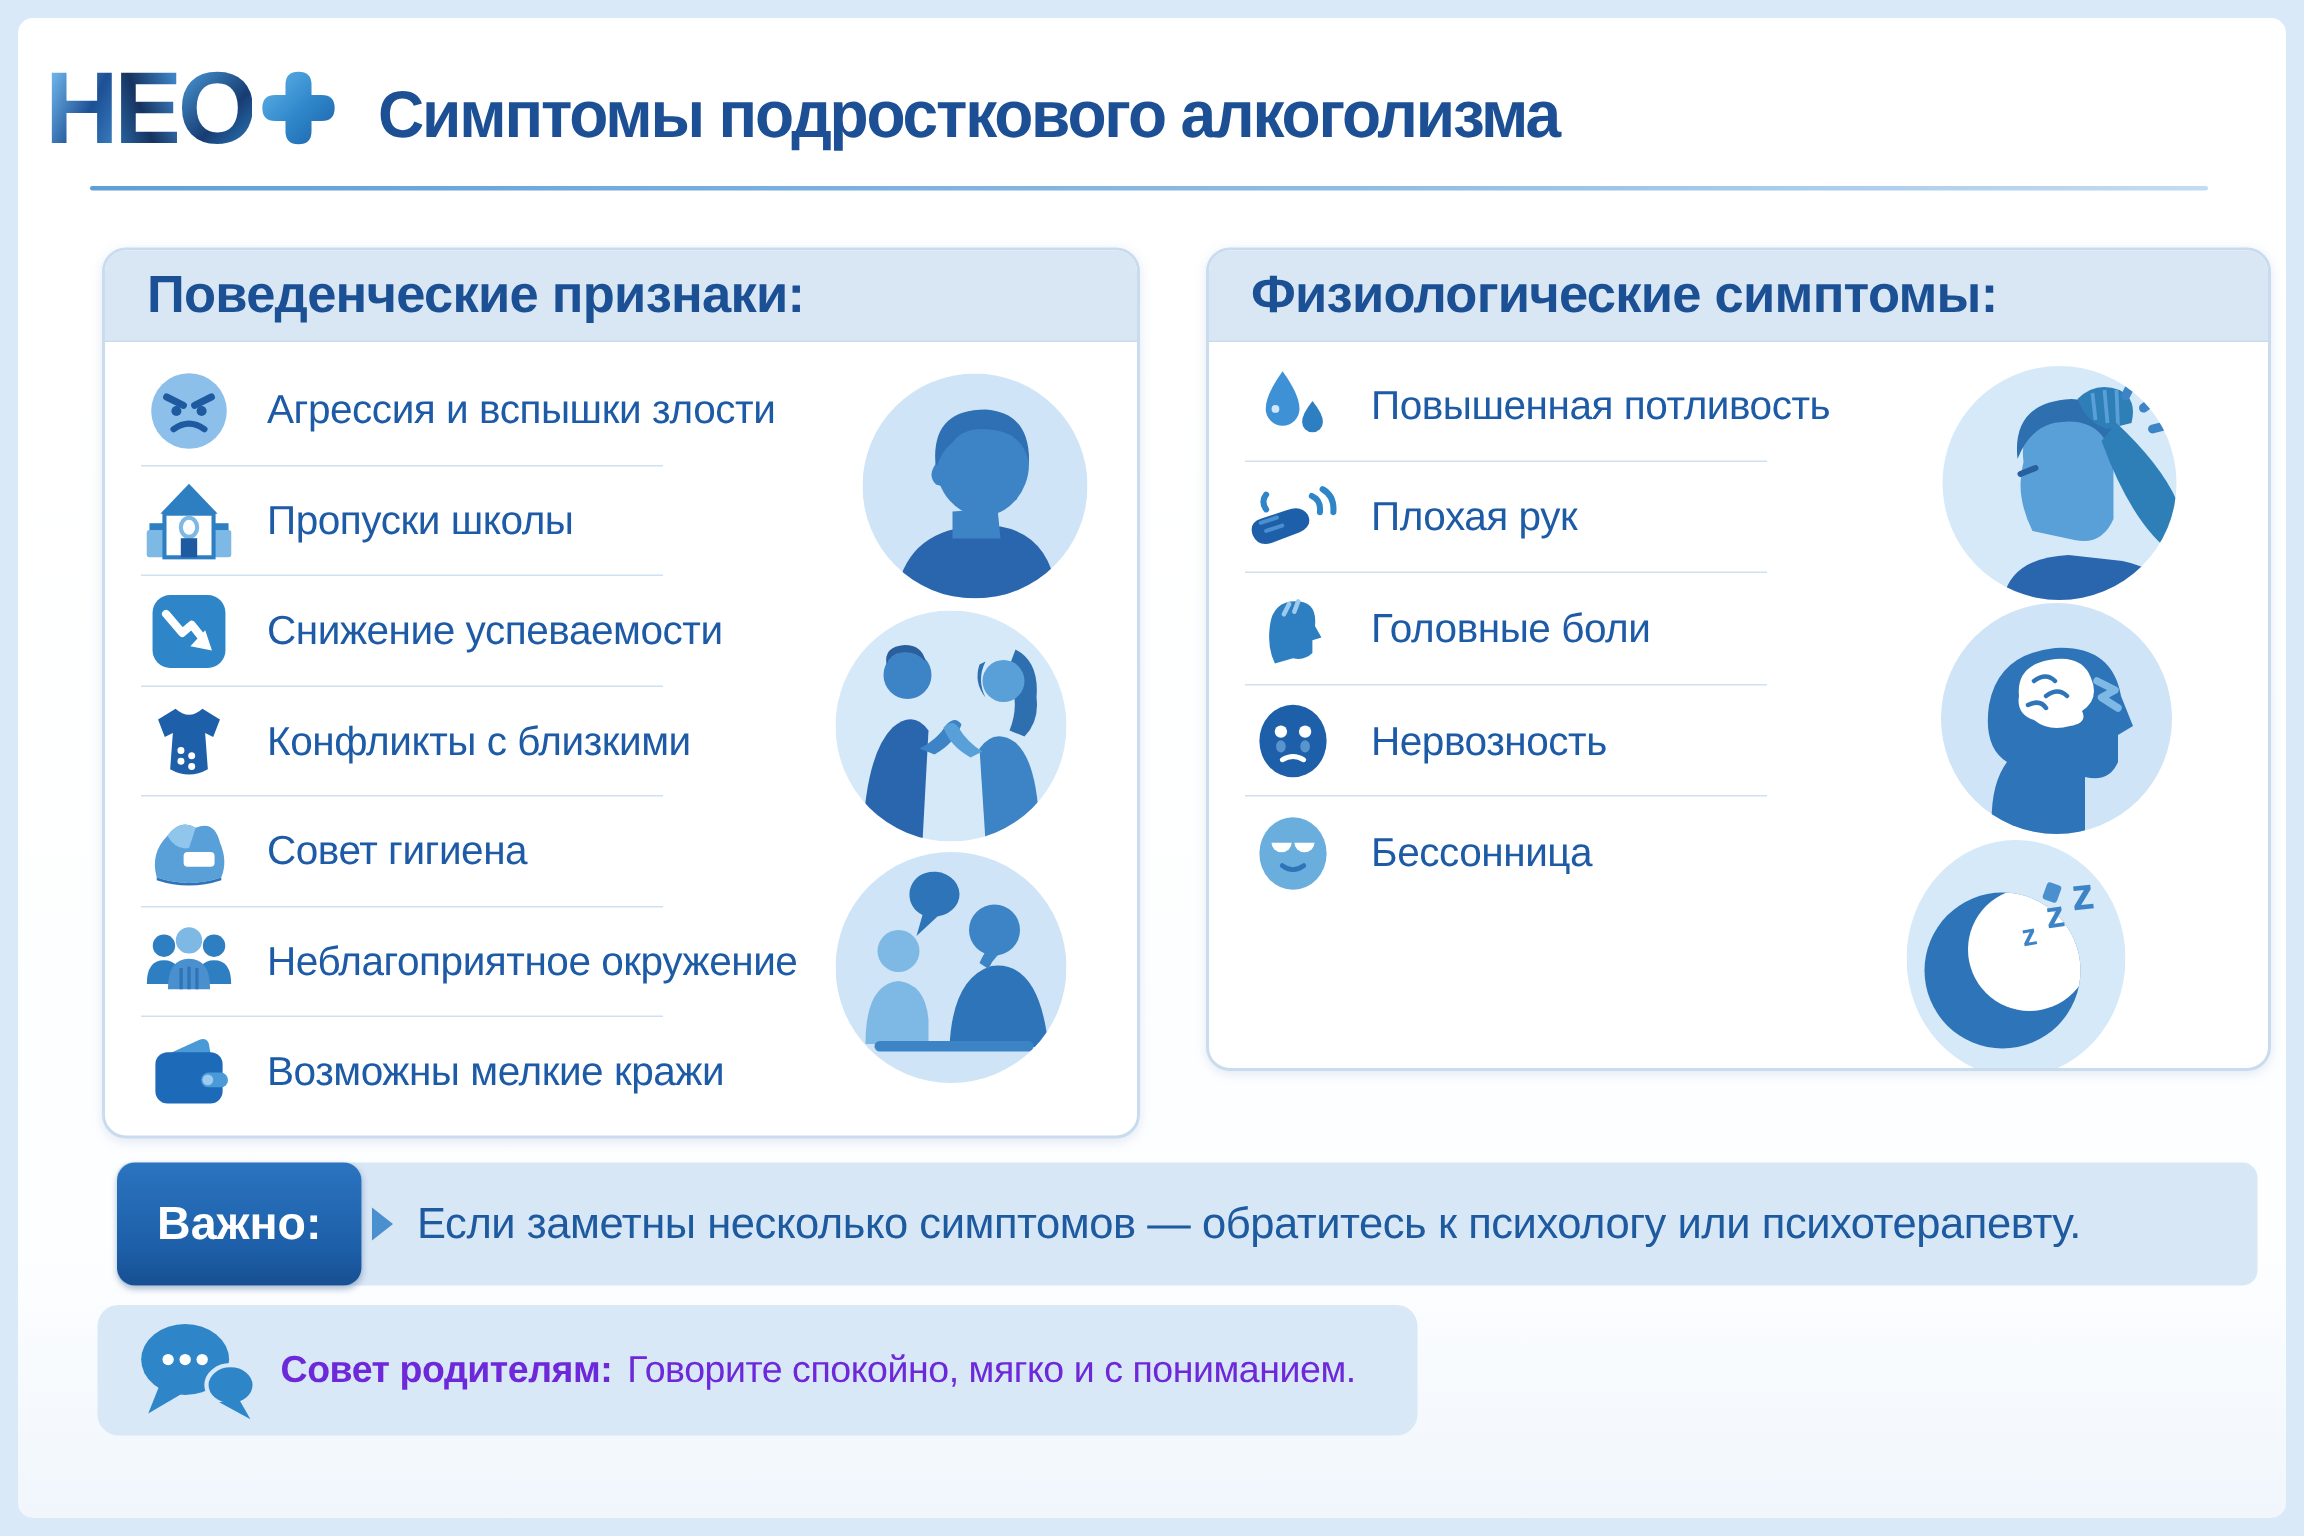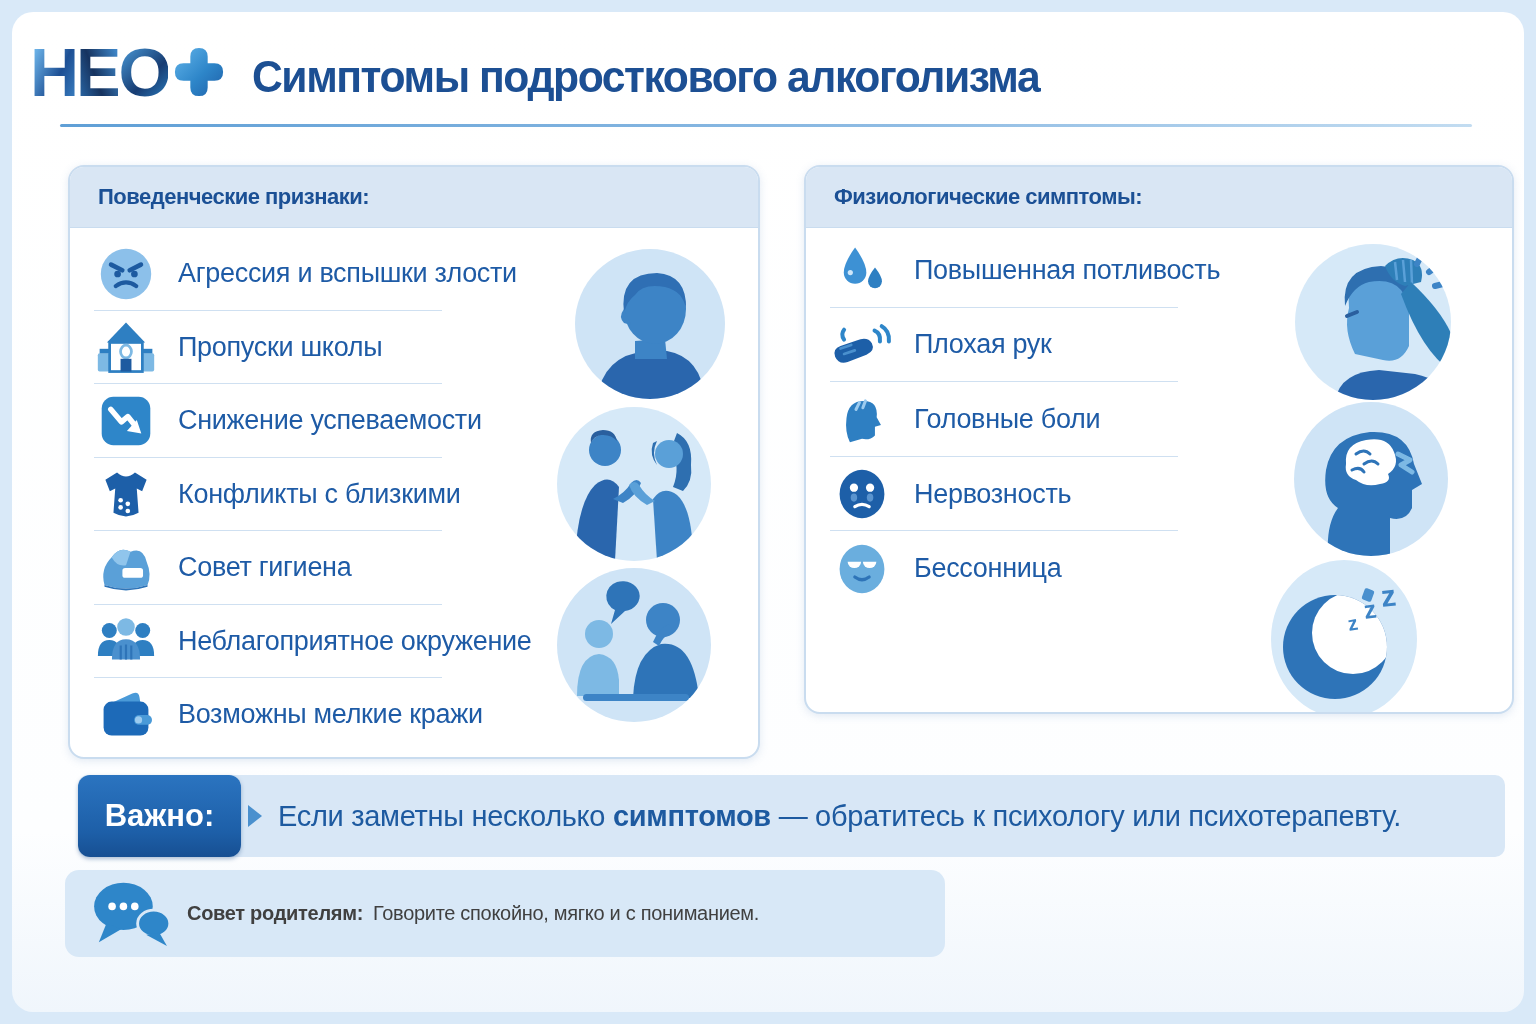--- a/index.html
+++ b/index.html
@@ -1,18 +1,18 @@
 <!DOCTYPE html>
 <html><head>
 <meta charset="utf-8">
 <style>
   html,body{margin:0;padding:0;}
   .stage{position:relative;width:1536px;height:1024px;background:#d9e9f8;
          font-family:"Liberation Sans",sans-serif;overflow:hidden;}
-  .page{position:absolute;left:12px;top:12px;right:12px;bottom:12px;border-radius:21px;
+  .page{position:absolute;left:12px;top:12px;right:12px;bottom:12px;border-radius:10px;
         background:linear-gradient(180deg,#ffffff 0%,#fdfeff 82%,#f0f6fc 100%);}
 
   
   .logo{position:absolute;left:18px;top:26px;display:flex;align-items:center;}
   .logo-letters span{font-weight:bold;font-size:68px;line-height:1;letter-spacing:-3px;
         -webkit-background-clip:text;background-clip:text;color:transparent;display:inline-block;}
   .l-n{background-image:linear-gradient(115deg,#6ab0e6 15%,#1d4f94 60%,#3d84c6 100%);}
   .l-e{background-image:linear-gradient(250deg,#3d84c6 10%,#16335f 55%,#2e74b8 100%);}
   .l-o{background-image:linear-gradient(135deg,#4a9ad8 10%,#173c72 60%,#2e86c9 100%);}
   .logo-plus{margin-left:4px;transform:translateY(2px);}
@@ -21,21 +21,21 @@
   .divider{position:absolute;left:48px;top:112px;width:1412px;height:3px;
            background:linear-gradient(90deg,#5f9fd6,#8fbce4 60%,#c2dcf1);border-radius:2px;}
 
   
   .panel{position:absolute;background:#fff;border:2px solid #c9dcef;border-radius:16px;
          box-shadow:0 2px 8px rgba(100,140,190,.18);overflow:hidden;}
   .panel.left{left:56px;top:153px;width:688px;height:590px;}
   .panel.right{left:792px;top:153px;width:706px;height:545px;}
   .band{height:60px;background:#d9e6f4;display:flex;align-items:center;padding-left:28px;
         border-bottom:1px solid #c9dcef;}
-  .band-title{font-size:22px;font-weight:bold;color:#1b5095;letter-spacing:-0.5px;}
+  .band-title{font-size:35px;font-weight:bold;color:#1b5095;letter-spacing:-0.5px;}
   .rows{position:absolute;left:24px;right:24px;}
   .panel.left .rows{top:70px;}
   .panel.right .rows{top:66px;}
   .row{position:relative;display:flex;align-items:center;}
   .panel.left .row{height:73.5px;text-align:center;}
   .panel.right .row{height:74.6px;}
   .row::after{content:"";position:absolute;left:0;bottom:0;width:348px;height:1px;background:#cfe0f1;}
   .row:last-child::after{display:none;}
   .ic{width:64px;height:58px;display:flex;align-items:center;justify-content:center;
       margin-right:20px;flex:none;}
@@ -46,27 +46,27 @@
   .important{position:absolute;left:53px;top:763px;width:1427px;height:82px;background:#d8e7f6;
              border-radius:10px;display:flex;align-items:center;margin-left:13px;}
   .badge{position:absolute;left:0;top:0;width:163px;height:82px;border-radius:12px;
          background:linear-gradient(180deg,#2b74c0 0%,#1d5fa8 70%,#174f92 100%);
          display:flex;align-items:center;justify-content:center;
          font-size:31px;font-weight:bold;color:#fff;box-shadow:0 2px 4px rgba(20,70,130,.35);}
   .chev{position:absolute;left:170px;top:30px;width:0;height:0;
         border-top:11px solid transparent;border-bottom:11px solid transparent;
         border-left:14px solid #4a90ce;}
   .imp-text{margin-left:200px;font-size:29px;color:#1d5aa0;letter-spacing:-0.3px;}
-  .imp-text b{font-weight:bold;}
+  .imp-text b{font-weight:normal;}
 
   
   .tip{position:absolute;left:53px;top:858px;width:880px;height:87px;background:#d8e8f7;
        border-radius:14px;display:flex;align-items:center;}
   .tip-icon{position:absolute;left:22px;top:8px;}
-  .tip-text{margin-left:122px;font-size:20px;color:#404040;letter-spacing:-0.3px;}
+  .tip-text{margin-left:122px;font-size:25px;color:#6d28d9;letter-spacing:-0.3px;}
   .tip-text .tl{font-weight:bold;}
   .tip-text .tt{margin-left:10px;}
 </style>
 </head>
 <body>
 
 <div class="stage">
 <div class="page">
 
   <div class="logo">

